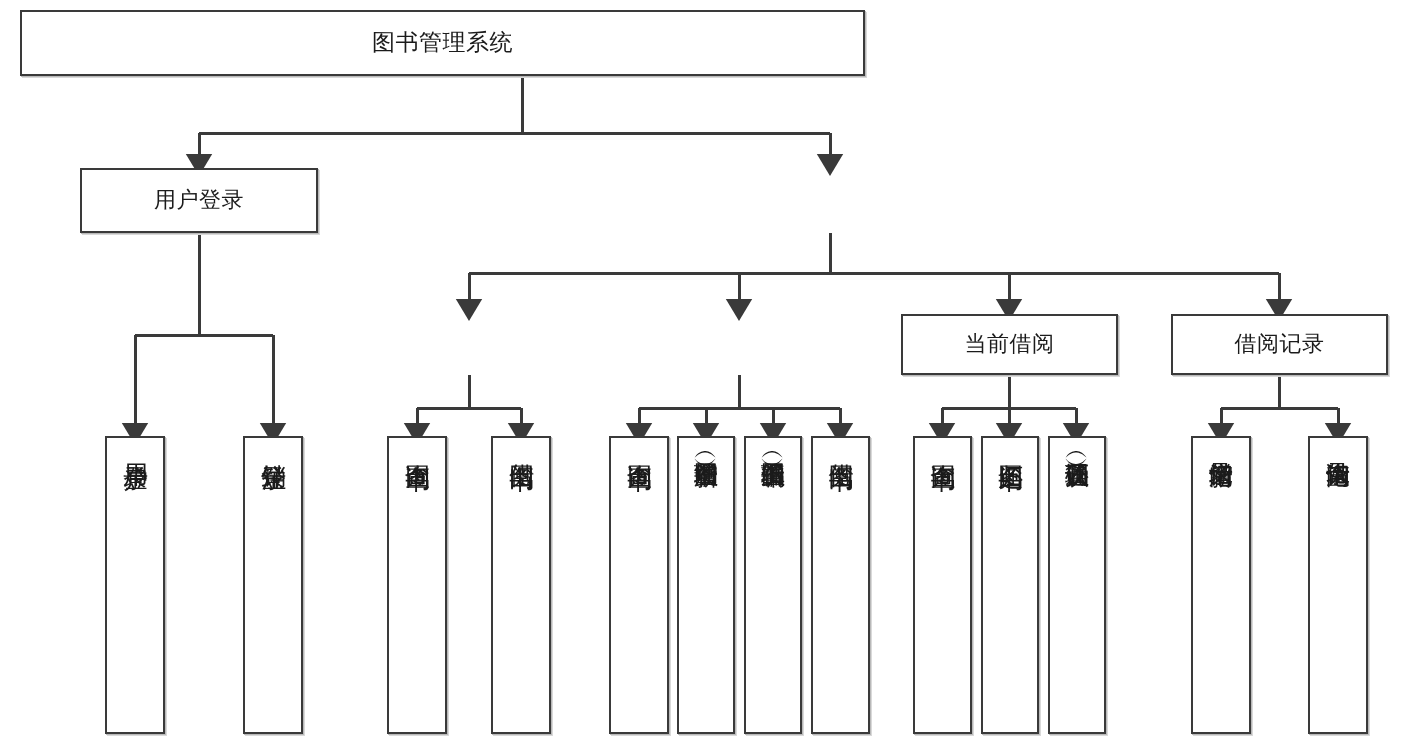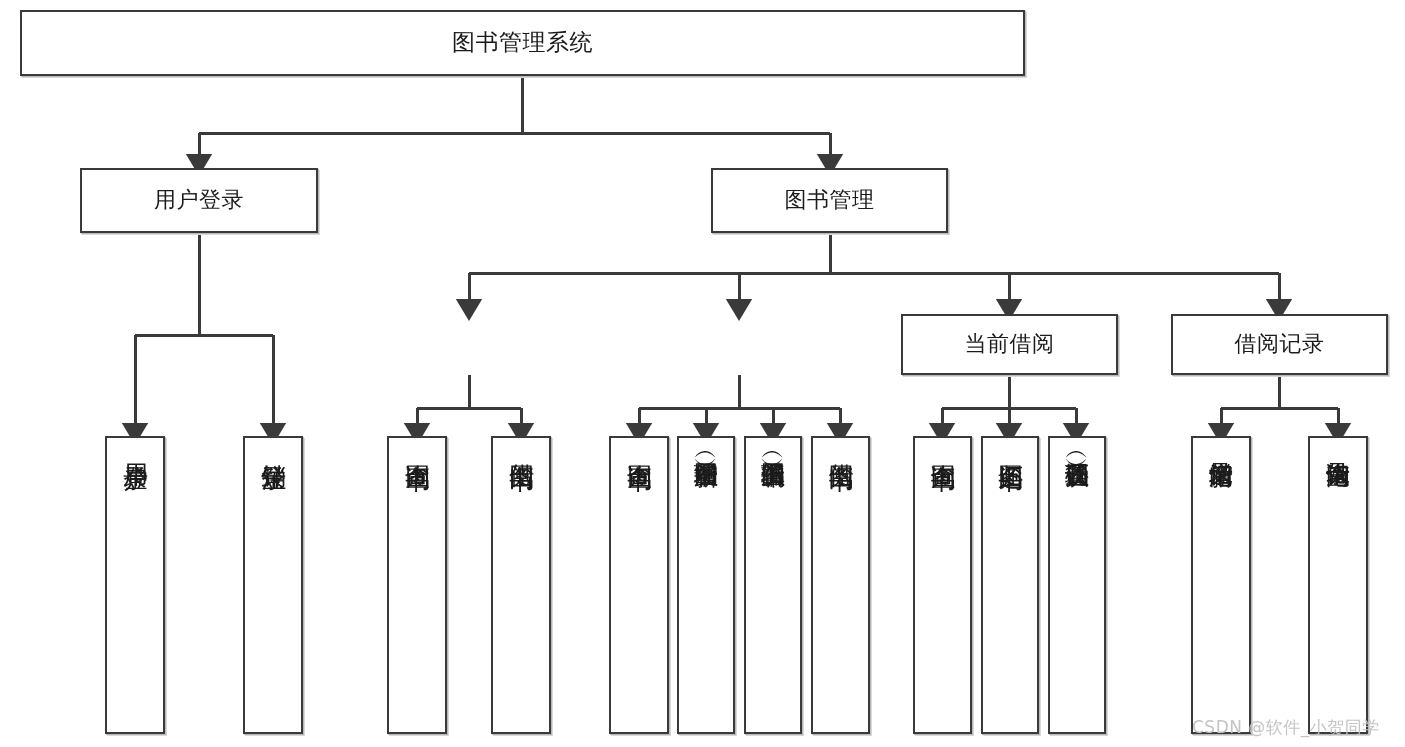--- a/index.html
+++ b/index.html
@@ -129,30 +129,27 @@
       <path d="M1009,408 L1009,427" marker-end="url(#arw)"></path>
       <path d="M1076,408 L1076,427" marker-end="url(#arw)"></path>
 
       <path d="M1279,375 L1279,408"></path>
       <path d="M1221,408 L1338,408"></path>
       <path d="M1221,408 L1221,427" marker-end="url(#arw)"></path>
       <path d="M1338,408 L1338,427" marker-end="url(#arw)"></path>
     </g>
   </svg>
 
-  <div class="node horiz root" style="left:20px; top:10px; width:1005px; height:66px;">
+  <div class="node horiz root" style="left:20px; top:10px; width:845px; height:66px;">
     <span class="label">图书管理系统</span>
   </div>
 
   <div class="node horiz" style="left:80px; top:168px; width:238px; height:65px;">
     <span class="label">用户登录</span>
   </div>
-  <div class="node horiz" style="left:711px; top:168px; width:237px; height:65px;">
-    <span class="label">图书管理</span>
-  </div>
 
   <div class="node horiz" style="left:1171px; top:314px; width:217px; height:61px;">
     <span class="label">借阅记录</span>
   </div>
   <div class="node horiz" style="left:901px; top:314px; width:217px; height:61px;">
     <span class="label">当前借阅</span>
   </div>
 
   <div class="node vert" style="left:105px; top:436px; width:60px; height:298px;">
     <span class="label">用户登录</span>
@@ -191,15 +188,14 @@
     <span class="label">确认归还（管理员）</span>
   </div>
 
   <div class="node vert tight" style="left:1191px; top:436px; width:60px; height:298px;">
     <span class="label">新增借阅记录</span>
   </div>
   <div class="node vert tight" style="left:1308px; top:436px; width:60px; height:298px;">
     <span class="label">查询借阅记录</span>
   </div>
 
-  <div id="watermark">CSDN @软件_小贺同学</div>
 
 </div>
 
 </body></html>

